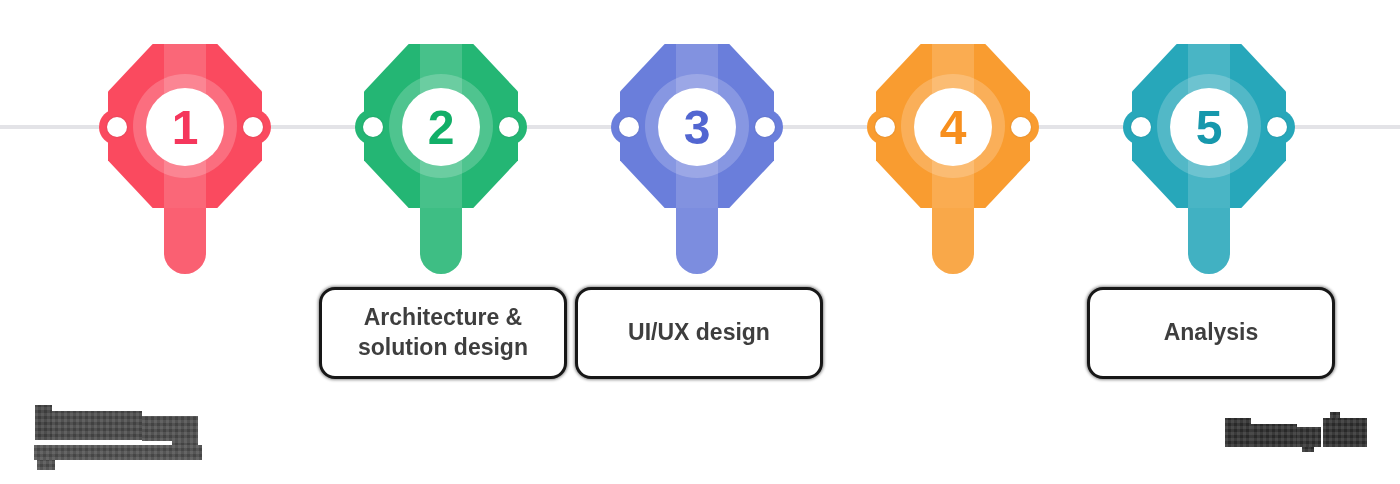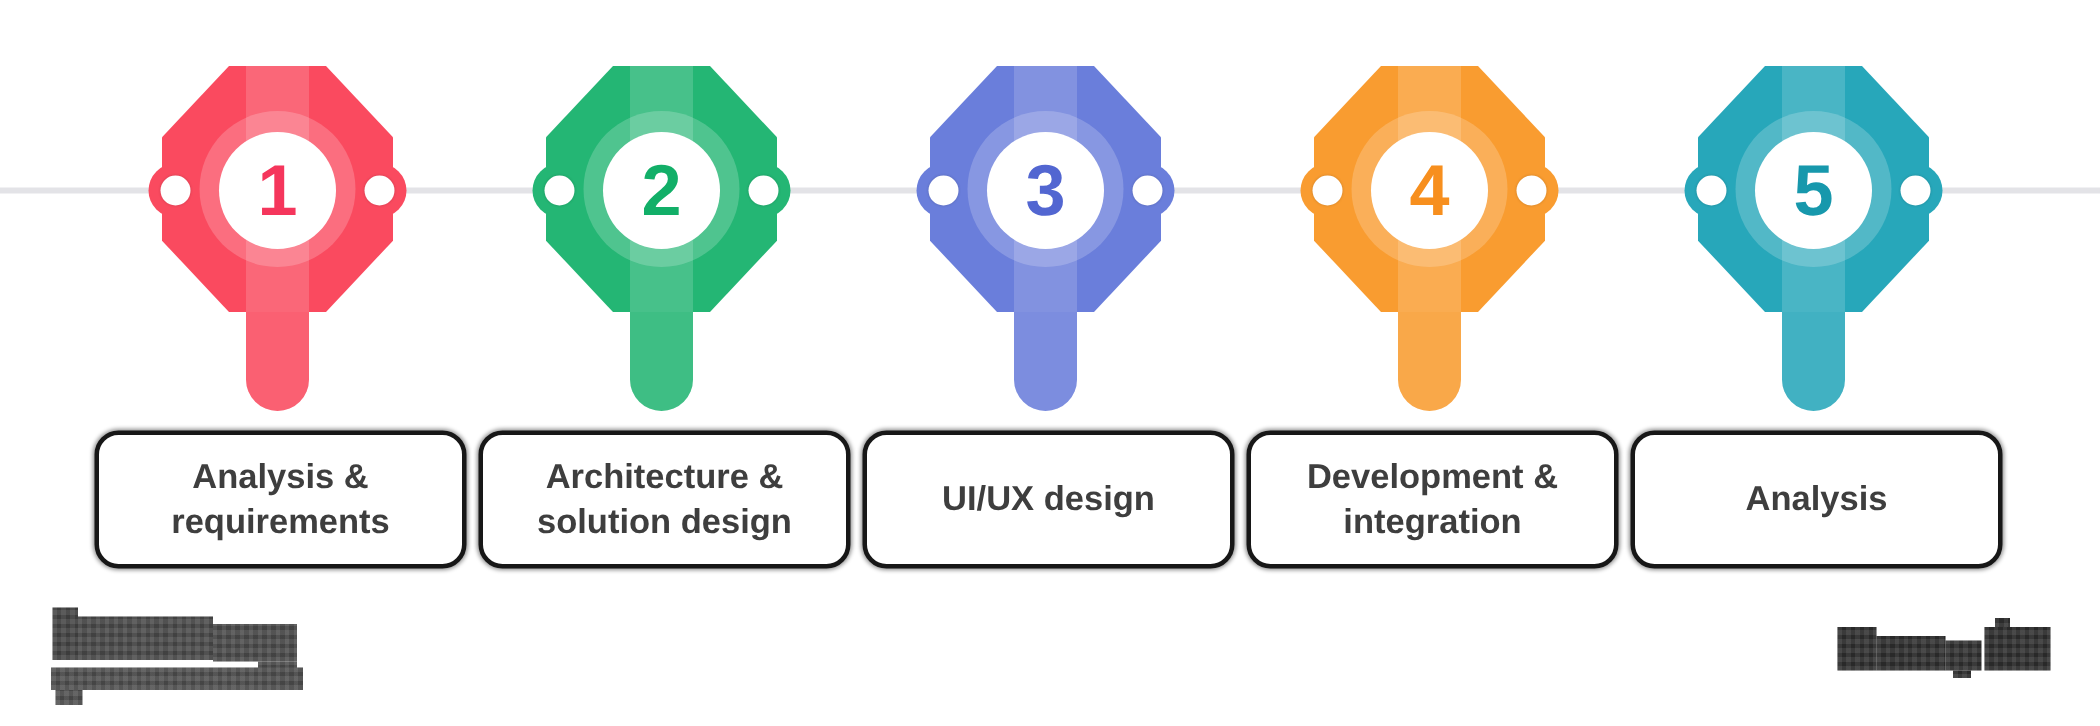--- a/index.html
+++ b/index.html
@@ -112,24 +112,22 @@
     <div class="bump right" style="background-color: rgb(39, 167, 186);"></div>
     <div class="octagon" style="background-color: rgb(39, 167, 186);">
       <div class="stripe"></div>
       <div class="halo"></div>
     </div>
     <div class="num-circle" style="color: rgb(23, 152, 172);">5</div>
     <div class="dot left"></div>
     <div class="dot right"></div>
   </div>
 
-  <div class="label-card" style="left:63px">Analysis &amp; requirements</div>
   <div class="label-card" style="left:575px">UI/UX design</div>
   <div class="label-card" style="left:319px">Architecture &amp; solution design</div>
-  <div class="label-card" style="left:831px">Development &amp; integration</div>
   <div class="label-card" style="left:1087px">Analysis</div>
 
   <div class="wm">
     <div class="wm-block" style="left:35px;top:405px;width:17px;height:35px;background-color:#424242"></div>
     <div class="wm-block" style="left:52px;top:411px;width:90px;height:29px;background-color:#484848"></div>
     <div class="wm-block" style="left:142px;top:416px;width:56px;height:25px;background-color:#4a4a4a"></div>
     <div class="wm-block" style="left:172px;top:441px;width:26px;height:8px;background-color:#4a4a4a"></div>
     <div class="wm-block" style="left:34px;top:445px;width:168px;height:15px;background-color:#4d4d4d"></div>
     <div class="wm-block" style="left:37px;top:460px;width:18px;height:10px;background-color:#4d4d4d"></div>
   </div>

